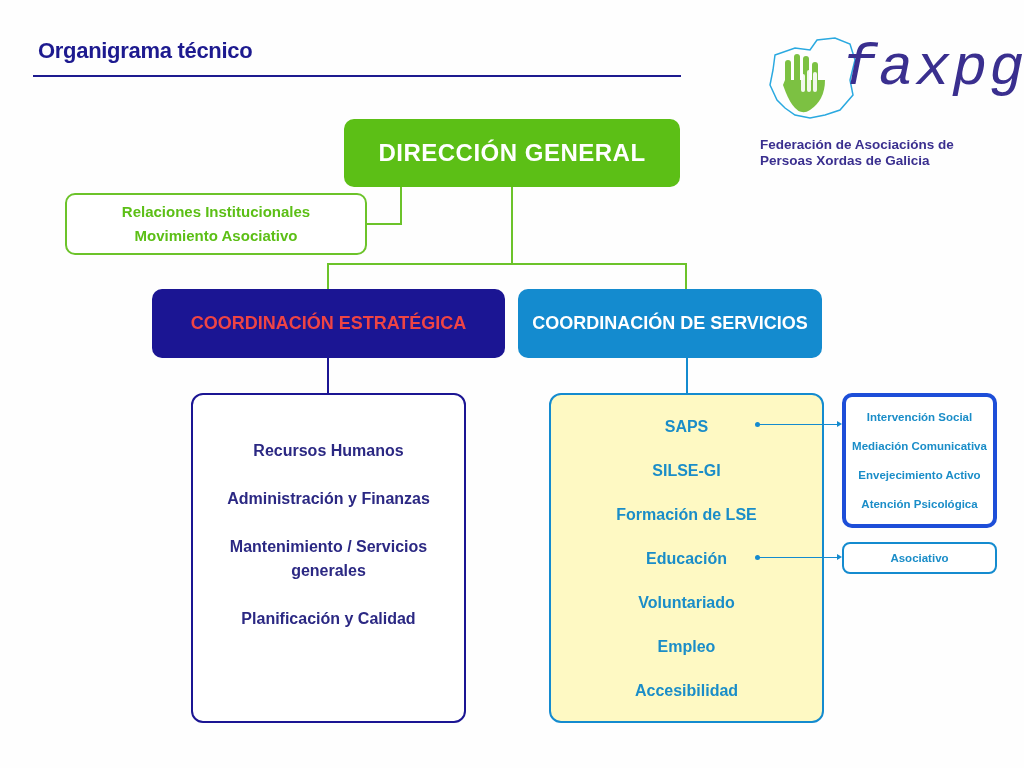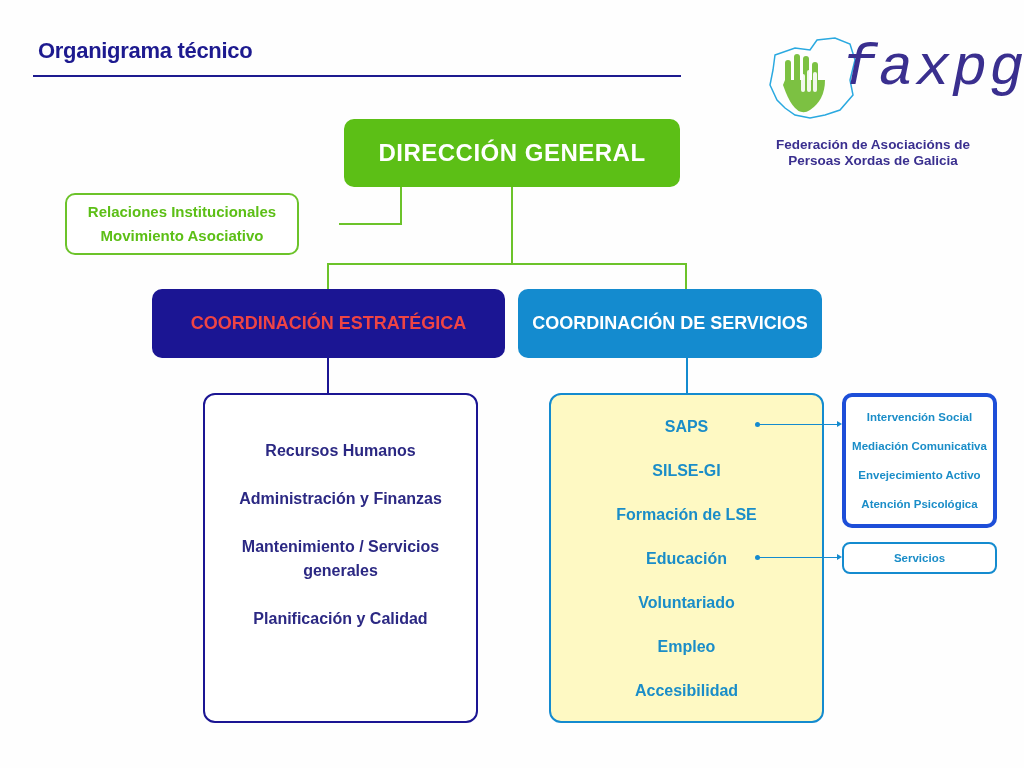--- a/index.html
+++ b/index.html
@@ -15,51 +15,50 @@
   }
   .title-rule { left: 33px; top: 75px; width: 648px; height: 2px; background: #1d1a8f; }
 
   
   .logo { left: 755px; top: 30px; width: 240px; height: 150px; }
   .logo-word {
     left: 842px; top: 40px; font-family: Liberation Mono, monospace; font-style: italic;
     font-size: 58px; color: #3a2f8f; letter-spacing: 2px; line-height: 1; text-align: right;
   }
   .logo-sub {
-    left: 760px; top: 137px; width: 226px; text-align: center; font-size: 13.5px; font-weight: bold;
+    left: 760px; top: 137px; width: 226px; font-size: 13.5px; font-weight: bold;
     color: #3a2f8f; line-height: 16px;
   }
 
   
   .box {
     box-sizing: border-box; display: flex; align-items: center; justify-content: center;
     text-align: center; border-radius: 10px;
   }
   .dg {
     left: 344px; top: 119px; width: 336px; height: 68px; background: #5cbf16; color: #fff;
     font-size: 24px; font-weight: bold; letter-spacing: 0.5px;
   }
   .rel {
-    left: 65px; top: 193px; width: 234px; height: 62px; background: #fff;
+    left: 65px; top: 193px; width: 302px; height: 62px; background: #fff;
     border: 2px solid #6cc32a; color: #5cbf16; font-size: 15px; font-weight: bold; line-height: 24px;
     flex-direction: column;
   }
   .ce {
     left: 152px; top: 289px; width: 353px; height: 69px; background: #1b1593; color: #ef4444;
     font-size: 18px; font-weight: bold;
   }
   .cs {
     left: 518px; top: 289px; width: 304px; height: 69px; background: #148bcf; color: #fff;
     font-size: 18px; font-weight: bold;
   }
   .list-ce {
     left: 191px; top: 393px; width: 275px; height: 330px; background: #fff;
     border: 2px solid #1b1593; border-radius: 12px; flex-direction: column; justify-content: flex-start;
     padding-top: 44px;
-    margin-left: 12px;
   }
   .list-ce .item {
     color: #2b2883; font-size: 16px; font-weight: bold; line-height: 24px; width: 230px; margin-bottom: 24px;
   }
   .list-cs {
     left: 549px; top: 393px; width: 275px; height: 330px; background: #fef9c3;
     border: 2px solid #148bcf; border-radius: 12px; flex-direction: column; justify-content: flex-start;
     padding-top: 20px;
   }
   .list-cs .item {
@@ -159,13 +158,13 @@
 <div class="line c" style="left:757px;top:557px;width:80px;height:1px;"></div>
 <div class="arrow" style="left:837px;top:554px;"></div>
 
 <div class="abs box sub1">
   <div class="item">Intervención Social</div>
   <div class="item">Mediación Comunicativa</div>
   <div class="item">Envejecimiento Activo</div>
   <div class="item">Atención Psicológica</div>
 </div>
 
-<div class="abs box sub2">Servicios</div>
+<div class="abs box sub2">Asociativo</div>
 
 </body></html>

